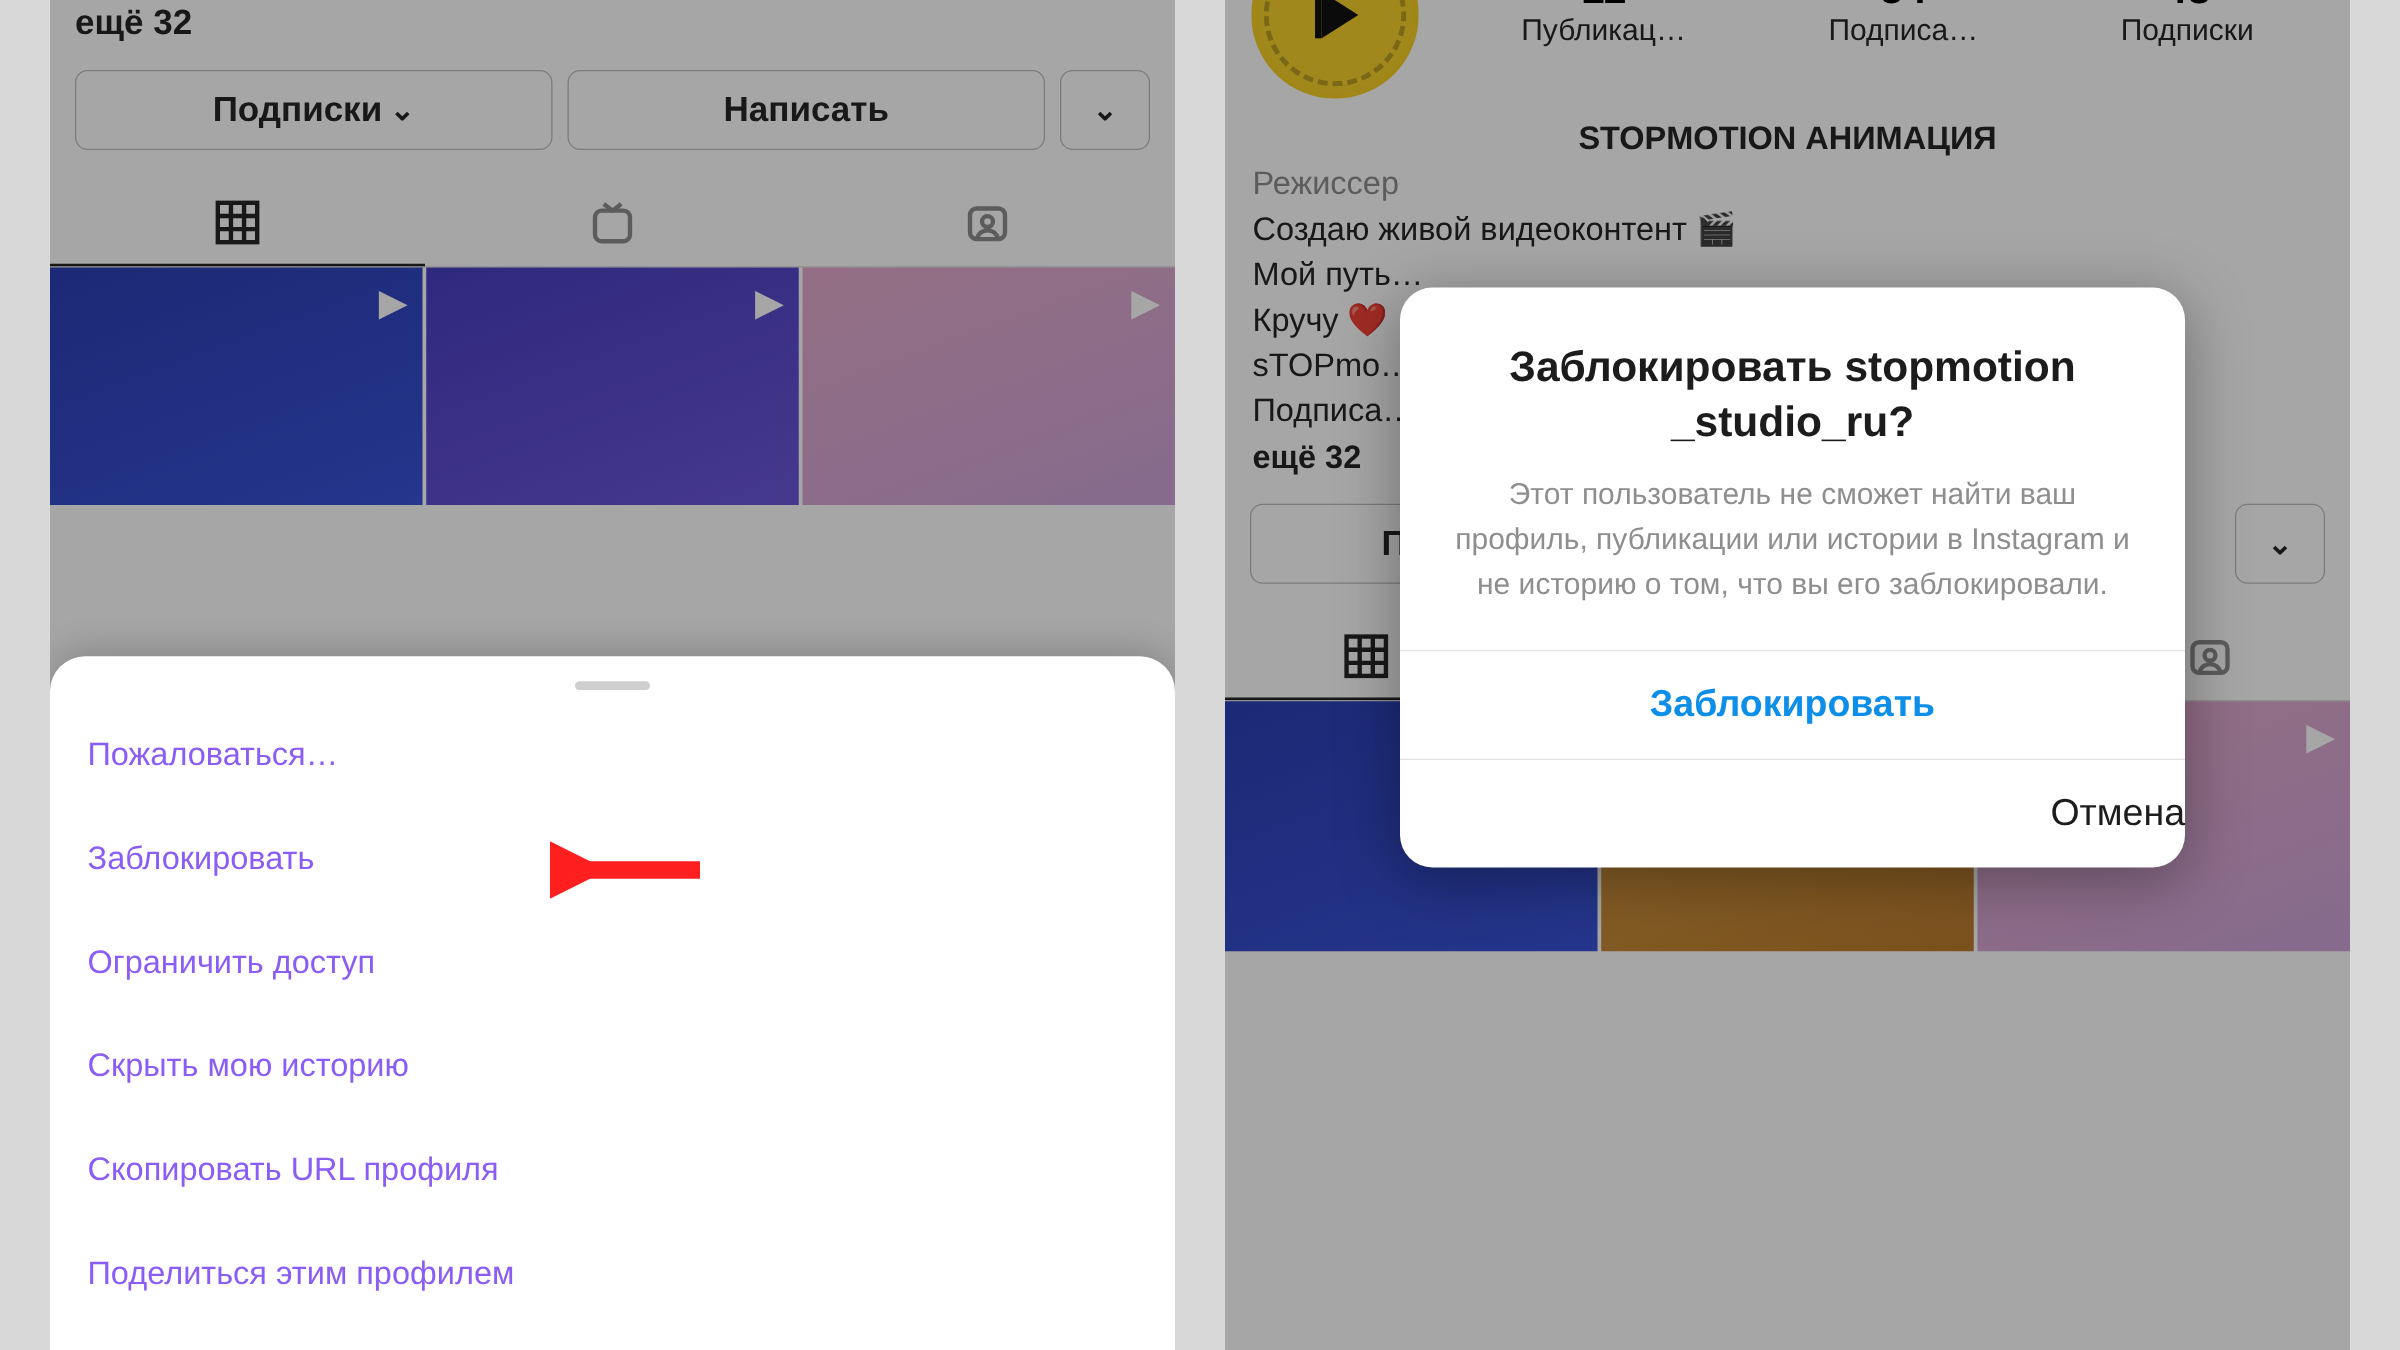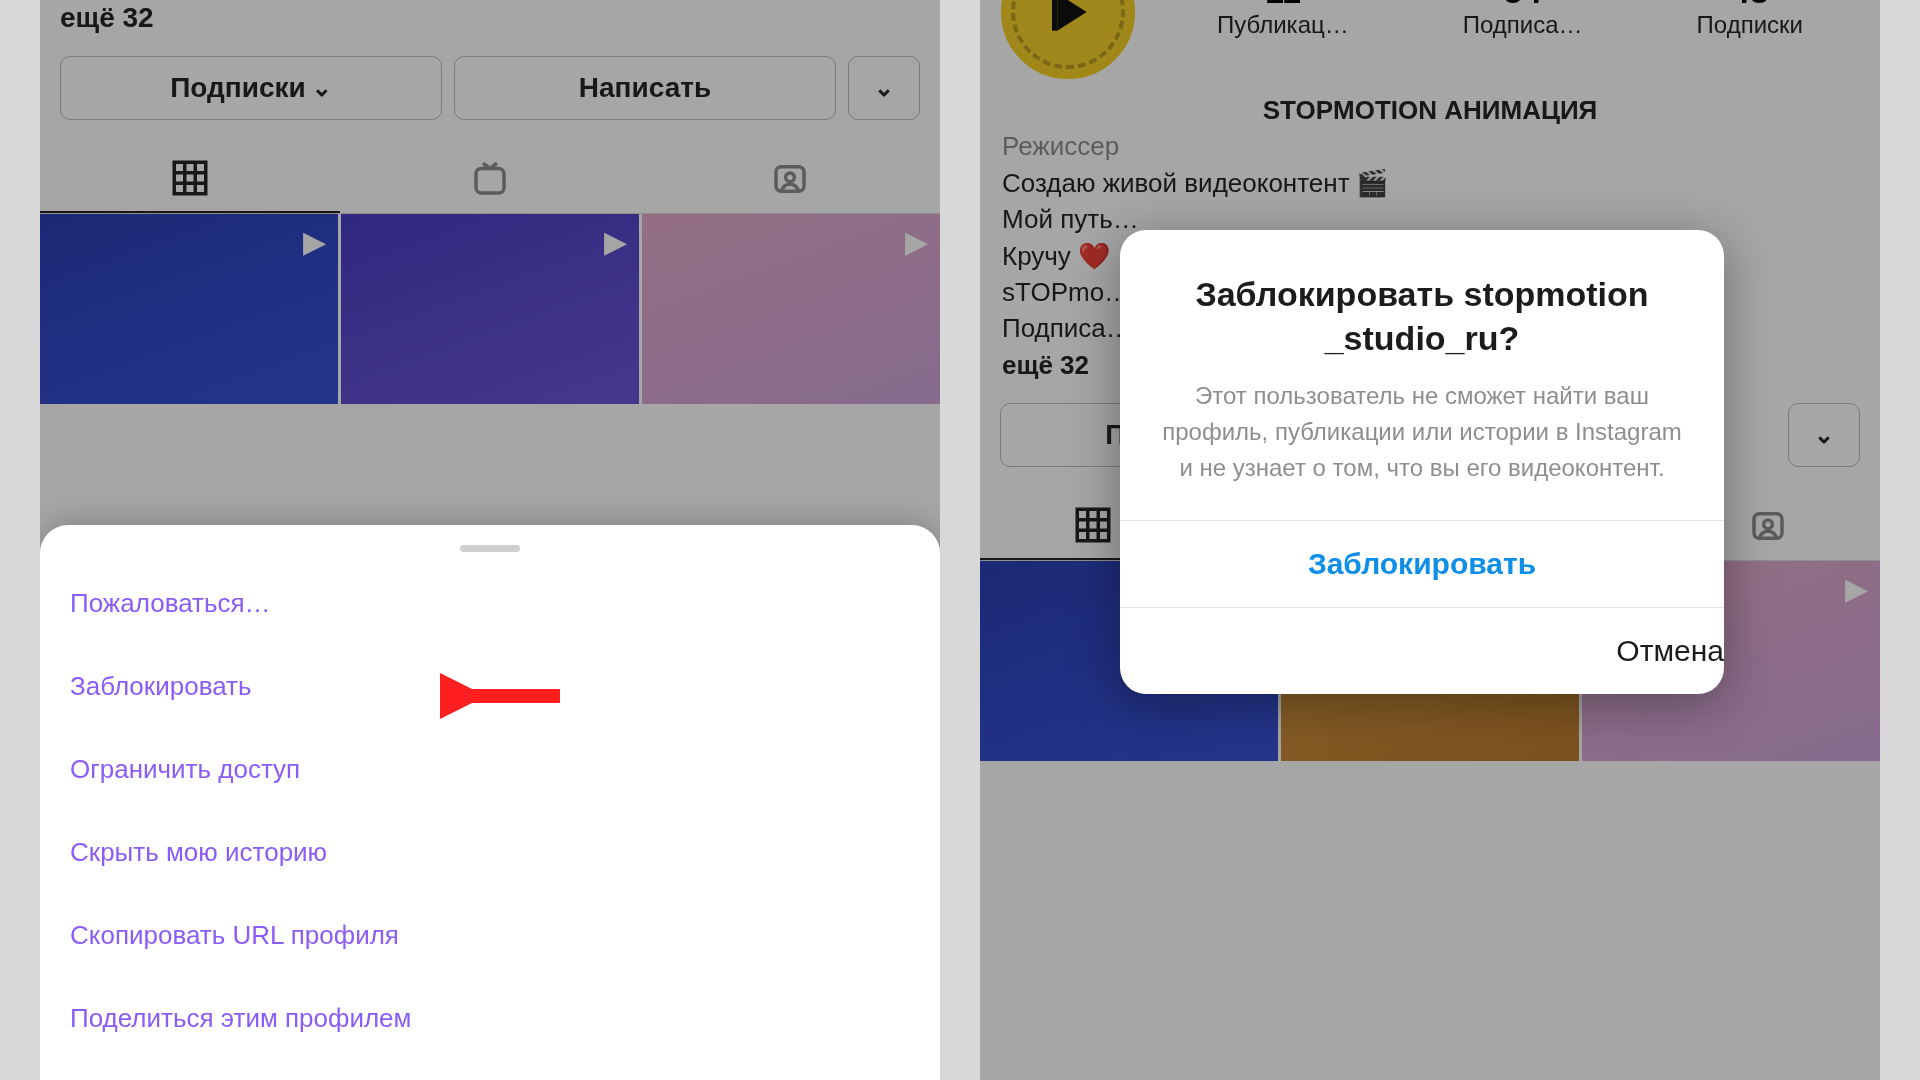--- a/index.html
+++ b/index.html
@@ -168,21 +168,21 @@
   .profile-info .title { font-weight: 600; text-align: center; }
   .profile-info .followers { font-weight: 600; }
 
   .right .grid-row { height: 200px; }
   .right .thumb:nth-child(1) { background: linear-gradient(160deg,#2b3fb5,#3953d8); }
   .right .thumb:nth-child(2) { background: linear-gradient(160deg,#dca344,#bd7c2e); }
   .right .thumb:nth-child(3) { background: linear-gradient(160deg,#e3aacb,#cfa5da); }
 
   .confirm {
     position: absolute;
-    left: 140px; right: 156px;
+    left: 140px; right: 132px;
     top: 230px;
     background: #fff;
     border-radius: 26px;
     overflow: hidden;
     box-shadow: 0 10px 50px rgba(0,0,0,.35);
     text-align: center;
   }
   .confirm-title { font-size: 34px; font-weight: 700; padding: 42px 36px 18px; line-height: 1.3; color:#1c1c1c; }
   .confirm-body  { font-size: 24px; color: #8e8e8e; padding: 0 42px 34px; line-height: 1.5; }
   .confirm-btn   { border-top: 1px solid #e3e3e3; padding: 26px 0; font-size: 30px; }
@@ -362,18 +362,18 @@
       </div>
     <div class="thumb">
         <span class="play">▶</span>
       </div>
   </div>
 
   <div class="overlay"></div>
 
   <div class="confirm">
     <div class="confirm-title">Заблокировать stopmotion _studio_ru?</div>
-    <div class="confirm-body">Этот пользователь не сможет найти ваш профиль, публикации или истории в Instagram и не узнает о том, что вы его видеоконтент.</div>
+    <div class="confirm-body">Этот пользователь не сможет найти ваш профиль, публикации или истории в Instagram и не историю о том, что вы его заблокировали.</div>
     <div class="confirm-btn primary"><span>Заблокировать</span></div>
     <div class="confirm-btn cancel"><span>Отмена</span></div>
 
   </div>
 </div>
 
 </body></html>

